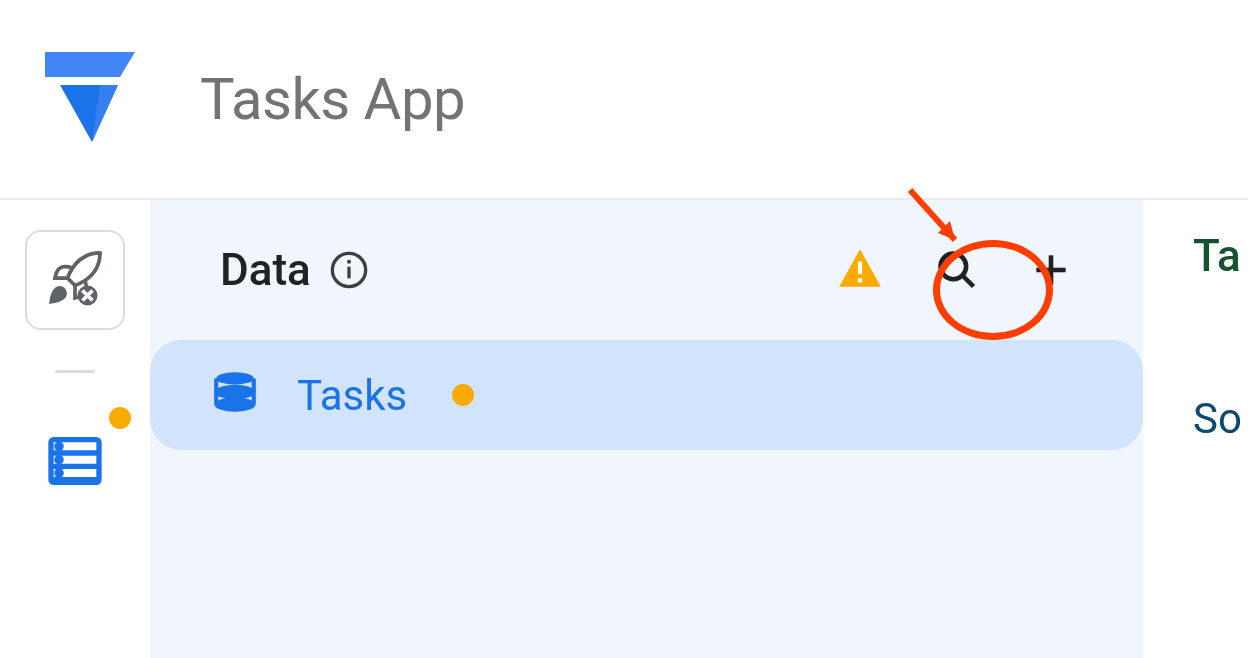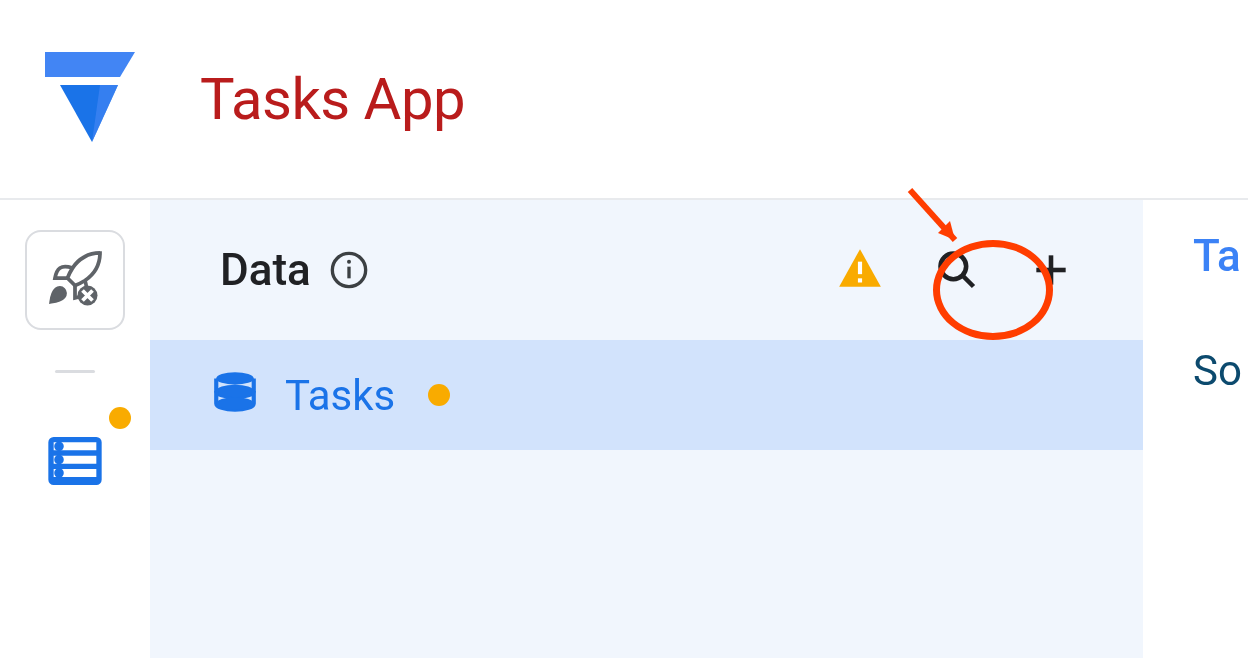--- a/index.html
+++ b/index.html
@@ -16,21 +16,21 @@
       padding: 30px 40px;
       border-bottom: 2px solid #e8eaed;
       height: 200px;
     }
     .logo {
       margin-right: 50px;
     }
     .app-title {
       font-size: 58px;
       font-weight: 400;
-      color: #b91c1c;
+      color: #737373;
       letter-spacing: -0.5px;
     }
     .main {
       display: flex;
       height: calc(100% - 200px);
     }
     .sidebar {
       width: 150px;
       display: flex;
       flex-direction: column;
@@ -118,22 +118,23 @@
       left: 900px;
       top: 185px;
       pointer-events: none;
     }
     .table-row {
       display: flex;
       align-items: center;
       padding: 24px 60px;
       background: #d2e3fc;
       height: 110px;
-      gap: 25px;
+      gap: 37px;
       cursor: pointer;
+      border-radius: 31px;
     }
     .table-name {
       font-size: 42px;
       color: #1a73e8;
       font-weight: 400;
     }
     .status-dot {
       width: 22px;
       height: 22px;
       border-radius: 50%;
@@ -141,22 +142,22 @@
       margin-left: 8px;
     }
     .right-panel {
       flex: 1;
       background: #fff;
       padding: 30px 0 0 50px;
     }
     .right-title {
       font-size: 44px;
       font-weight: 500;
-      color: #3b82f6;
-      margin-bottom: 64px;
+      color: #14532d;
+      margin-bottom: 112px;
     }
     .right-text {
       font-size: 42px;
       color: #0c4a6e;
     }
   </style>
 </head>
 <body>
 
 <div class="header">

